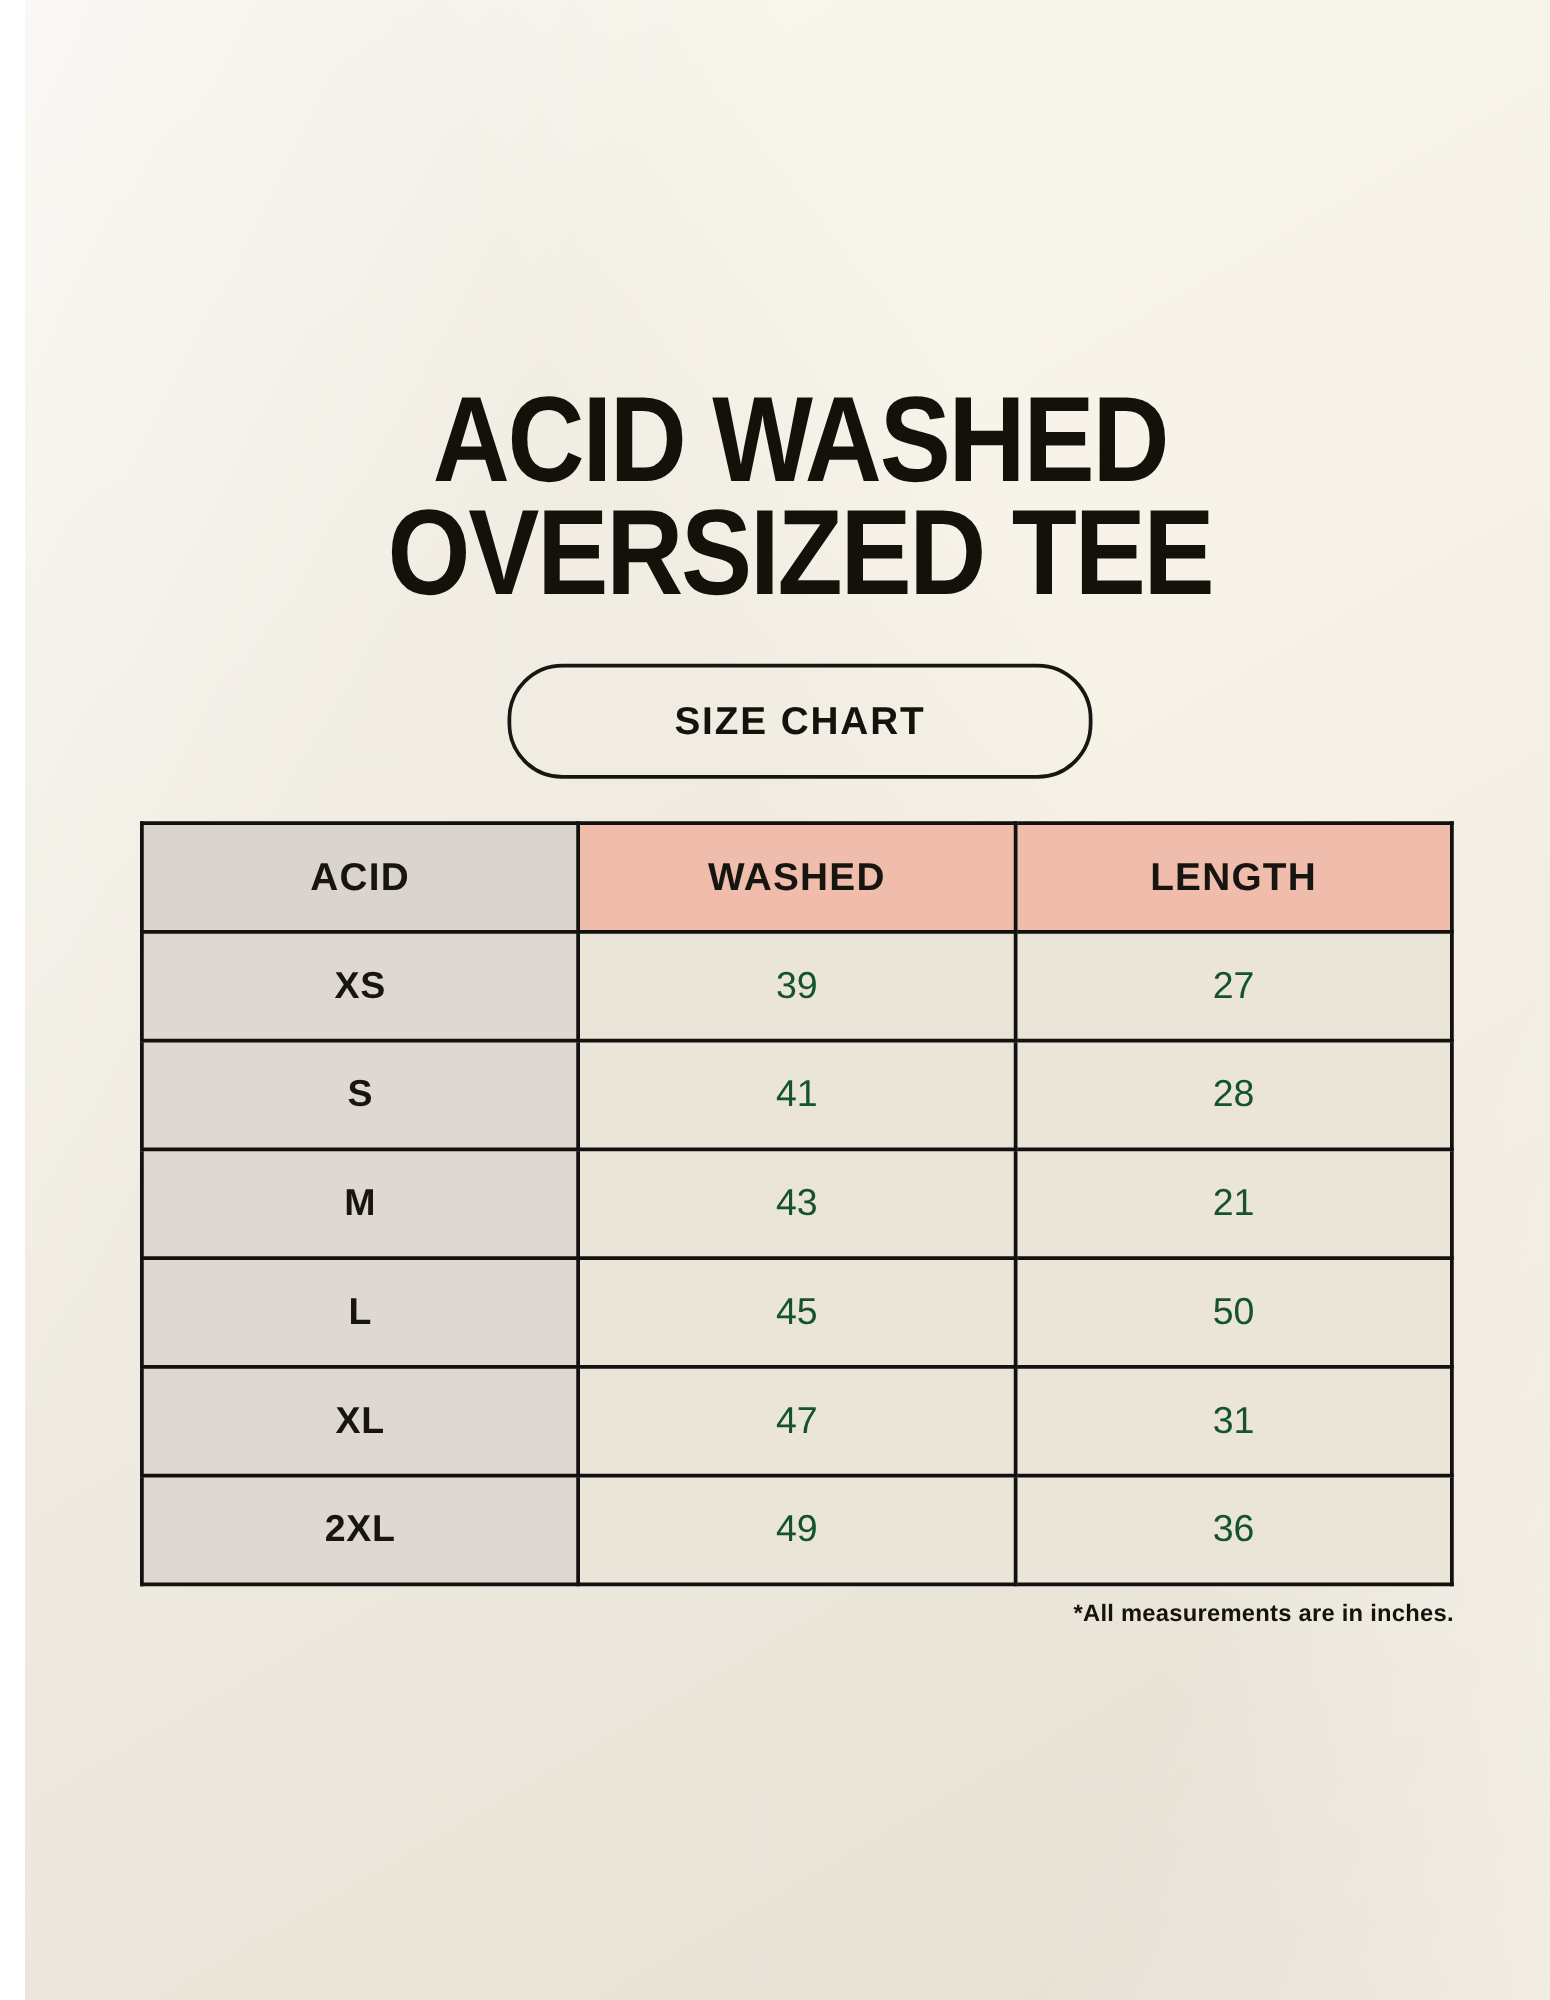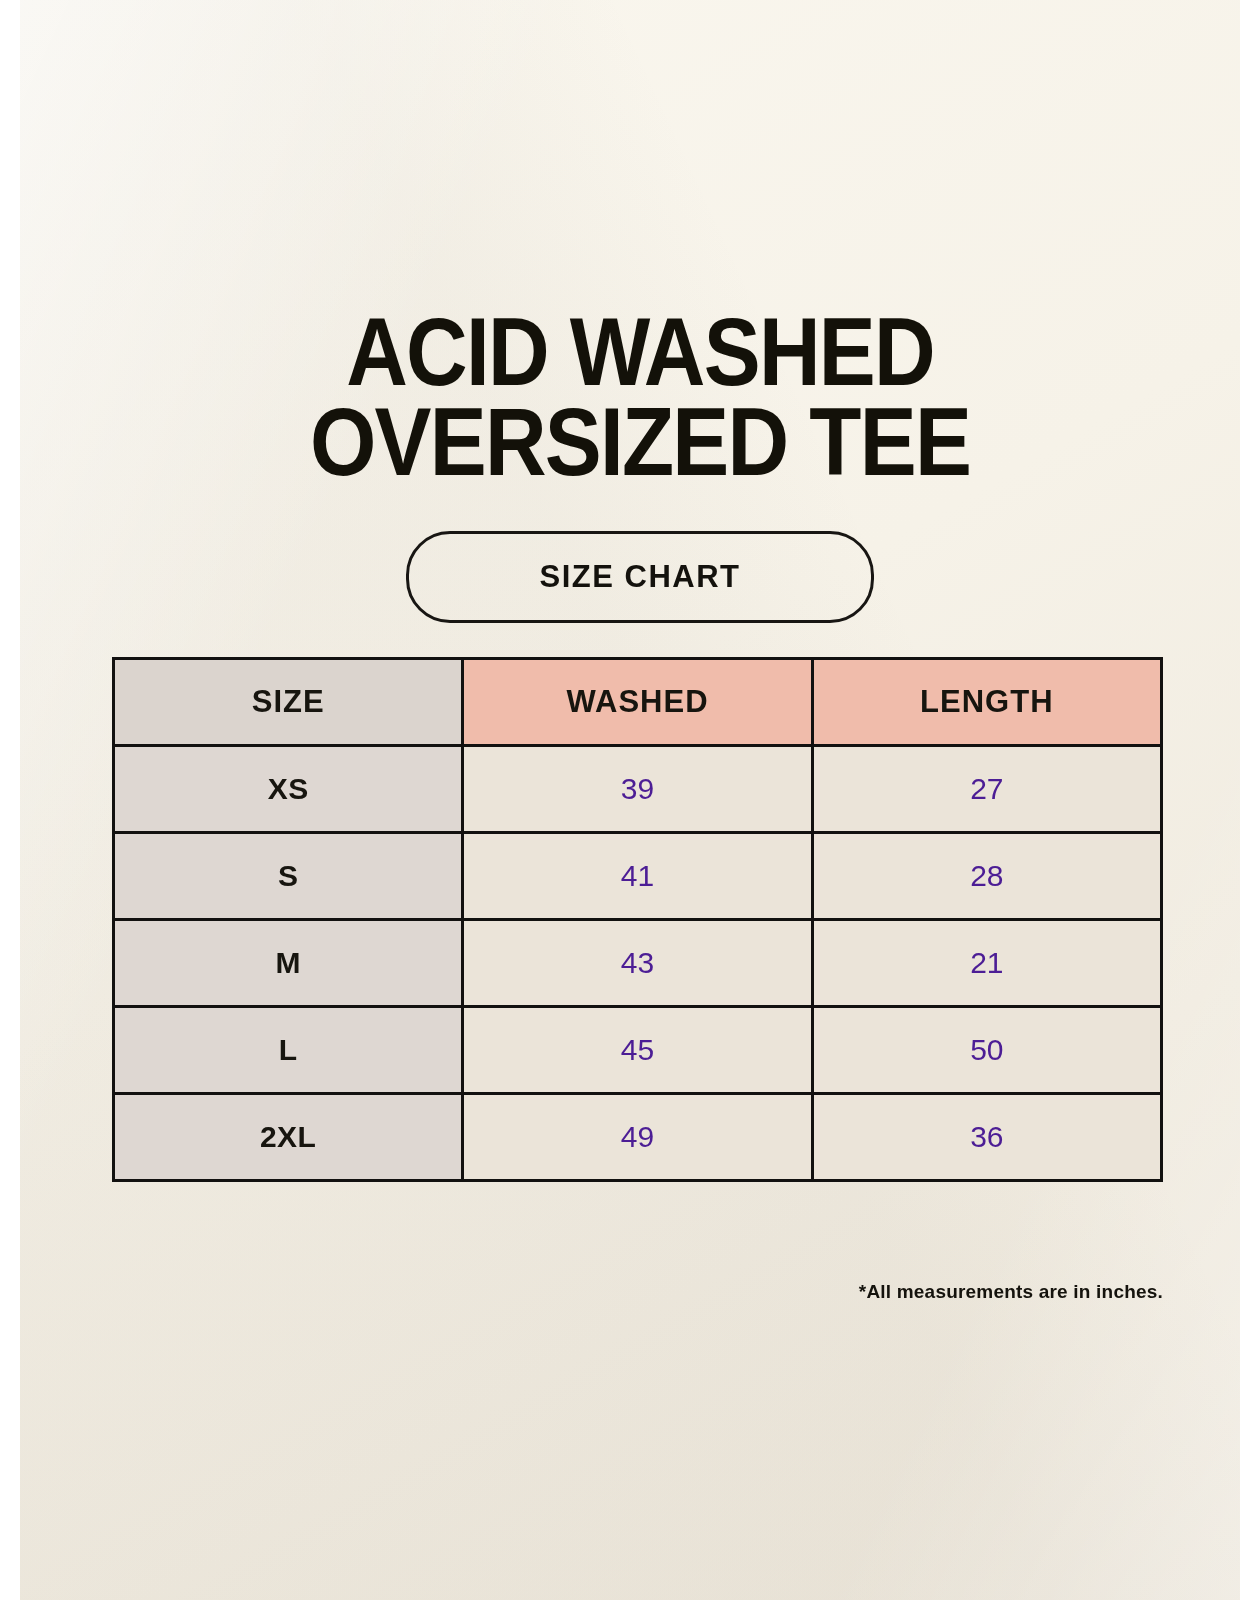--- a/index.html
+++ b/index.html
@@ -97,21 +97,21 @@
   .chart tbody th.cell-size {
     background: var(--cell_size_bg);
     font-size: 30px;
     font-weight: 700;
     letter-spacing: 0.5px;
   }
   .chart tbody td.cell-data {
     background: var(--cell_data_bg);
     font-size: 30px;
     font-weight: 400;
-    color: #4c1d95;
+    color: #14532d;
   }
   .footnote {
     position: absolute;
     top: 1281px;
     right: 97px;
     margin: 0;
     font-size: 19px;
     font-weight: 700;
     letter-spacing: 0.2px;
     color: #15130d;
@@ -127,21 +127,21 @@
     <span class="line">OVERSIZED TEE</span>
   </h1>
 
   <div class="pill">
     <span>SIZE CHART</span>
   </div>
 
   <table class="chart">
     <thead>
       <tr>
-        <th class="col-size">SIZE</th>
+        <th class="col-size">ACID</th>
         <th class="col-measure">WASHED</th>
         <th class="col-measure">LENGTH</th>
       </tr>
     </thead>
     <tbody id="chart-body">
   <tr>
     <th class="cell-size">XS</th>
     <td class="cell-data">39</td>
     <td class="cell-data">27</td>
   </tr>
@@ -157,20 +157,25 @@
     <td class="cell-data">43</td>
     <td class="cell-data">21</td>
   </tr>
 
   <tr>
     <th class="cell-size">L</th>
     <td class="cell-data">45</td>
     <td class="cell-data">50</td>
   </tr>
 
+  <tr>
+    <th class="cell-size">XL</th>
+    <td class="cell-data">47</td>
+    <td class="cell-data">31</td>
+  </tr>
 
   <tr>
     <th class="cell-size">2XL</th>
     <td class="cell-data">49</td>
     <td class="cell-data">36</td>
   </tr>
 </tbody>
   </table>
 
   <p class="footnote">*All measurements are in inches.</p>

